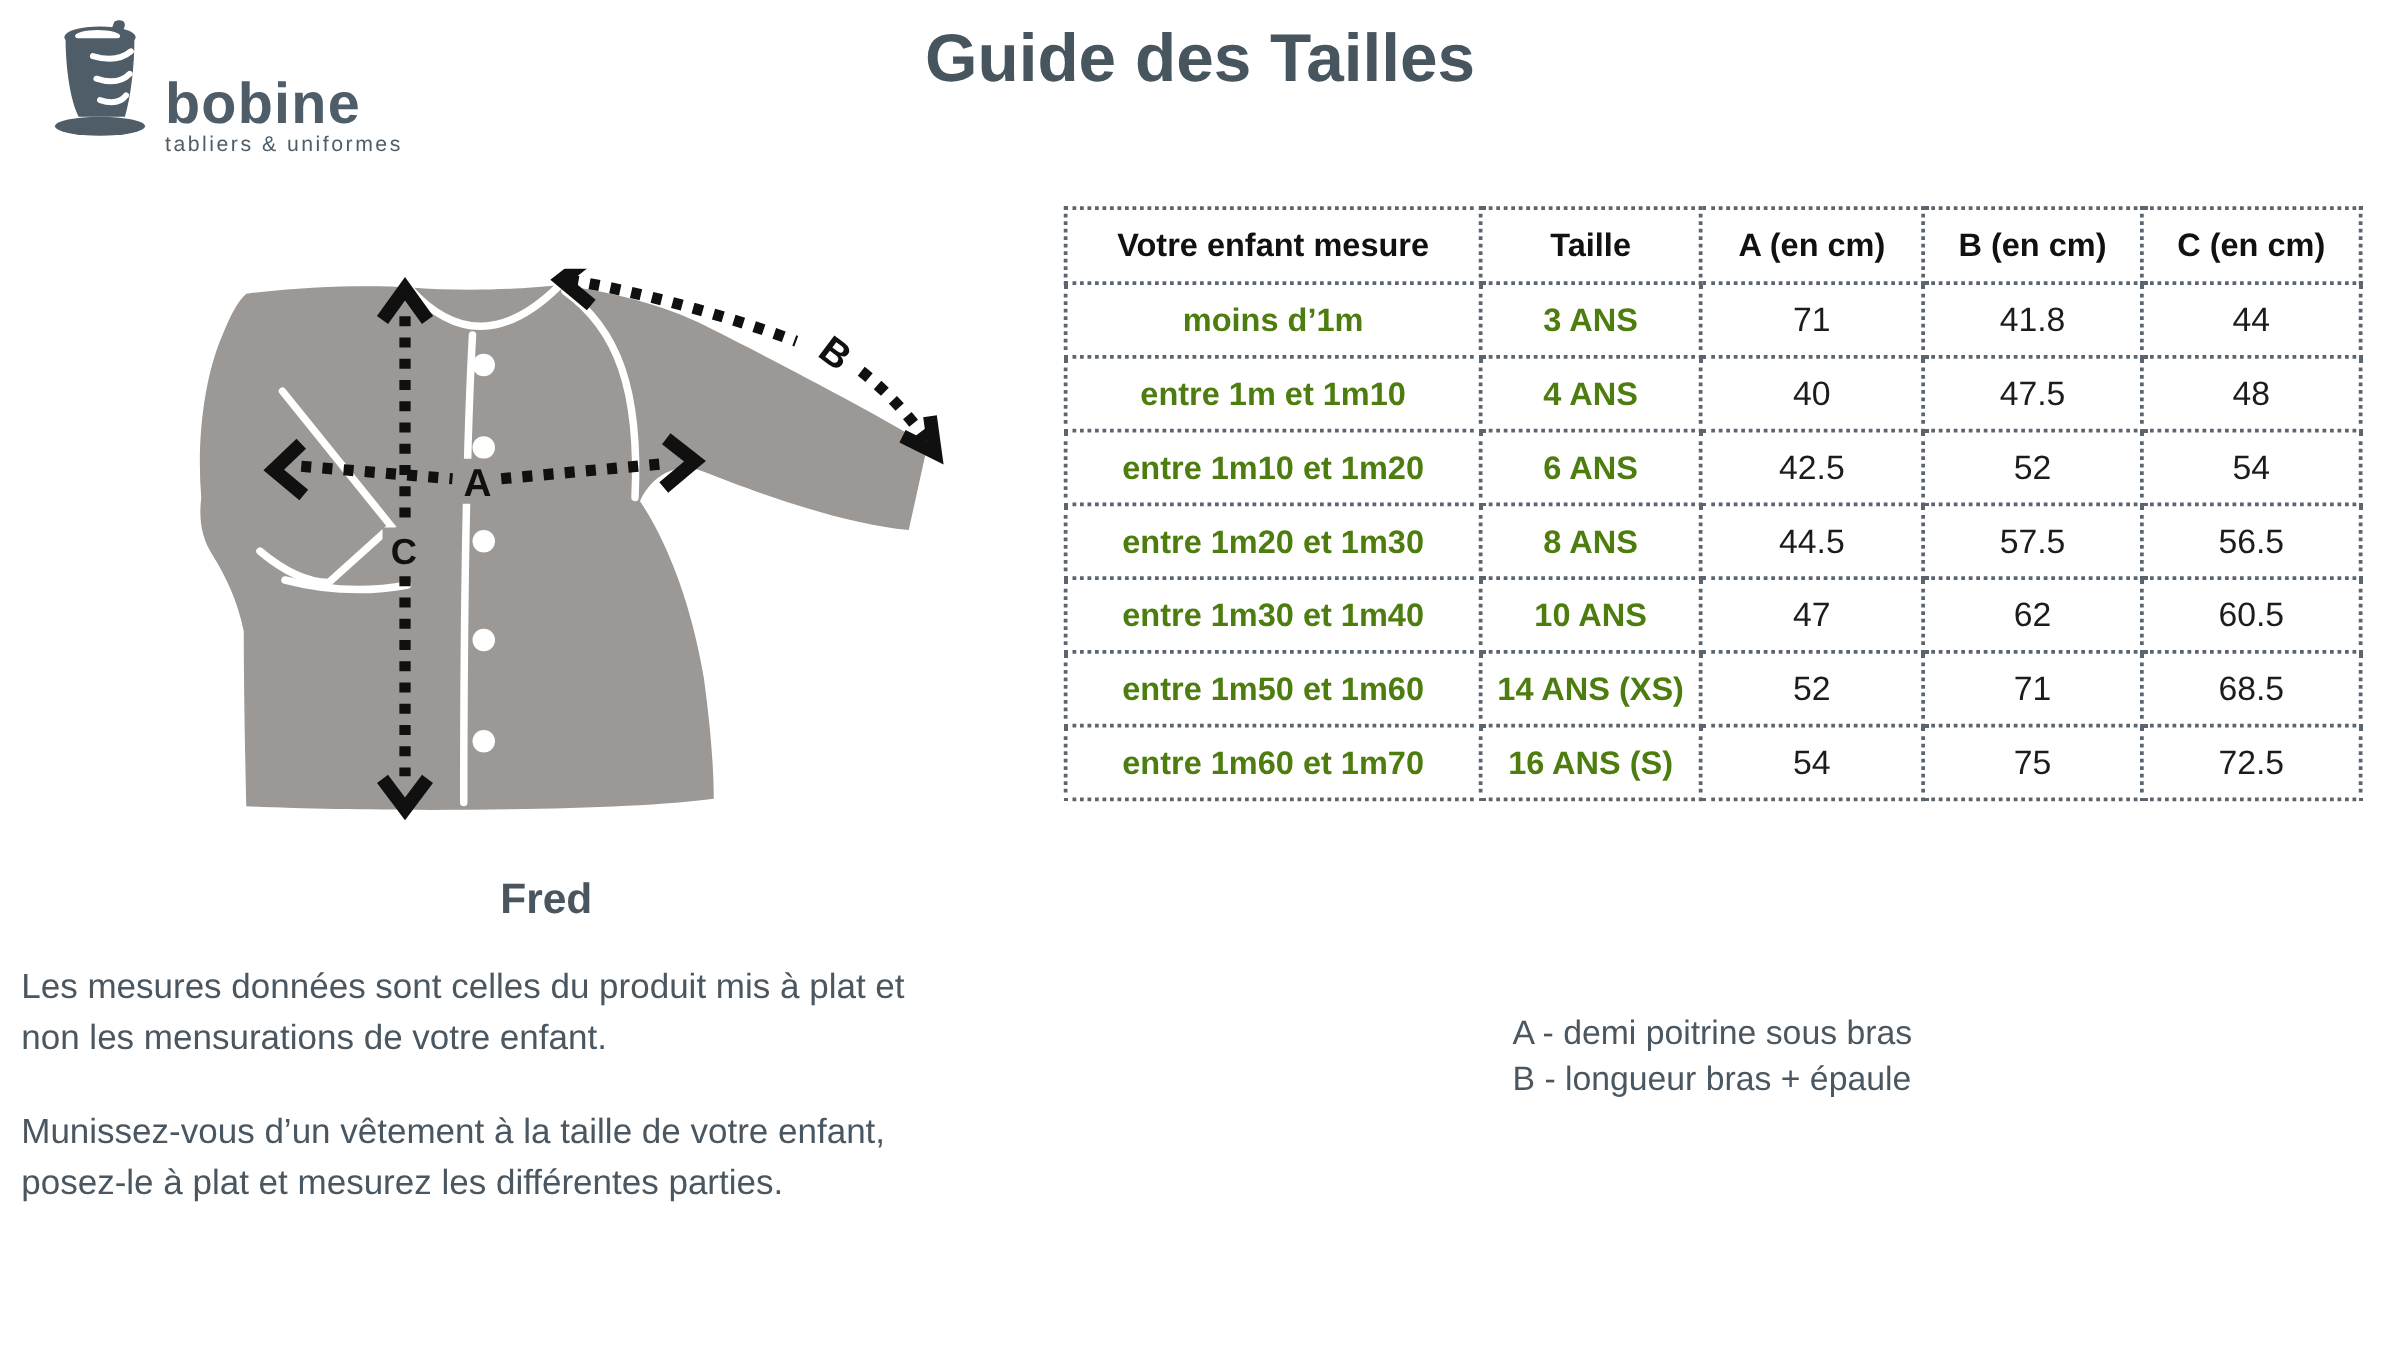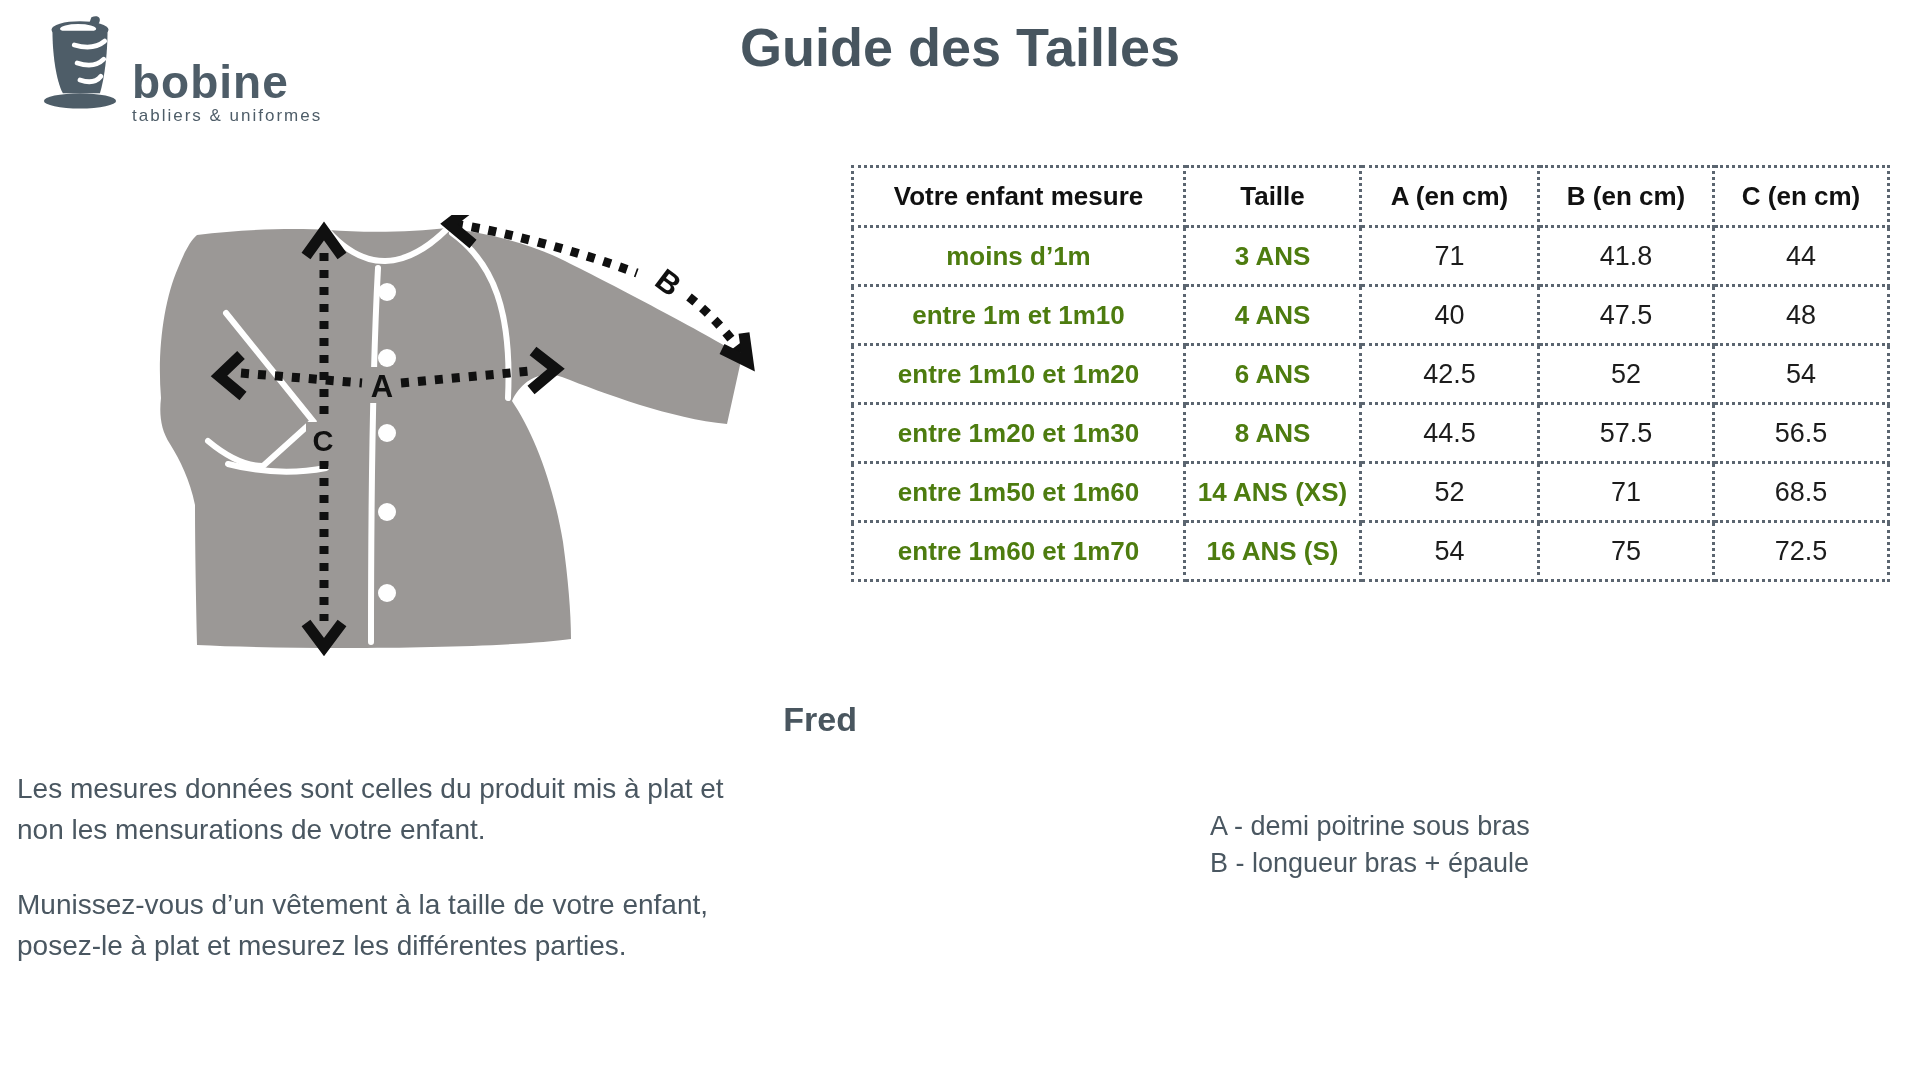--- a/index.html
+++ b/index.html
@@ -22,21 +22,21 @@
     position:absolute;left:851px;top:165px;
     border-collapse:collapse;table-layout:fixed;width:1021px;
   }
   .size-table th,.size-table td{
     border:3px dotted #5b6570;text-align:center;vertical-align:middle;
     padding:0;overflow:hidden;
   }
   .size-table th{height:57px;font-size:26px;font-weight:bold;color:#111;}
   .size-table td{height:56px;font-size:27px;font-weight:normal;color:#1c1c1c;}
   .size-table td.lbl{font-size:26px;font-weight:bold;color:#4d7c0f;}
-  .product-name{position:absolute;left:17px;top:700px;width:840px;text-align:right;
+  .product-name{position:absolute;left:17px;top:700px;width:840px;text-align:center;
     font-size:34px;font-weight:bold;color:#49565f;}
   .note{position:absolute;left:17px;width:840px;
     font-size:28px;line-height:41px;color:#4a5761;white-space:pre-line;}
   .note.p1{top:768px;}
   .note.p2{top:884px;}
   
   .legend{position:absolute;left:1210px;top:808px;font-size:27px;line-height:37px;color:#4a5761;}
   .legend div{white-space:nowrap;}
   
   .garment{position:absolute;left:150px;top:215px;width:620px;height:445px;}
@@ -154,20 +154,27 @@
         <td>54</td>
       </tr>
       <tr>
         <td class="lbl">entre 1m20 et 1m30</td>
         <td class="lbl">8 ANS</td>
         <td>44.5</td>
         <td>57.5</td>
         <td>56.5</td>
       </tr>
       <tr>
+        <td class="lbl">entre 1m30 et 1m40</td>
+        <td class="lbl">10 ANS</td>
+        <td>47</td>
+        <td>62</td>
+        <td>60.5</td>
+      </tr>
+      <tr>
         <td class="lbl">entre 1m50 et 1m60</td>
         <td class="lbl">14 ANS (XS)</td>
         <td>52</td>
         <td>71</td>
         <td>68.5</td>
       </tr>
       <tr>
         <td class="lbl">entre 1m60 et 1m70</td>
         <td class="lbl">16 ANS (S)</td>
         <td>54</td>

